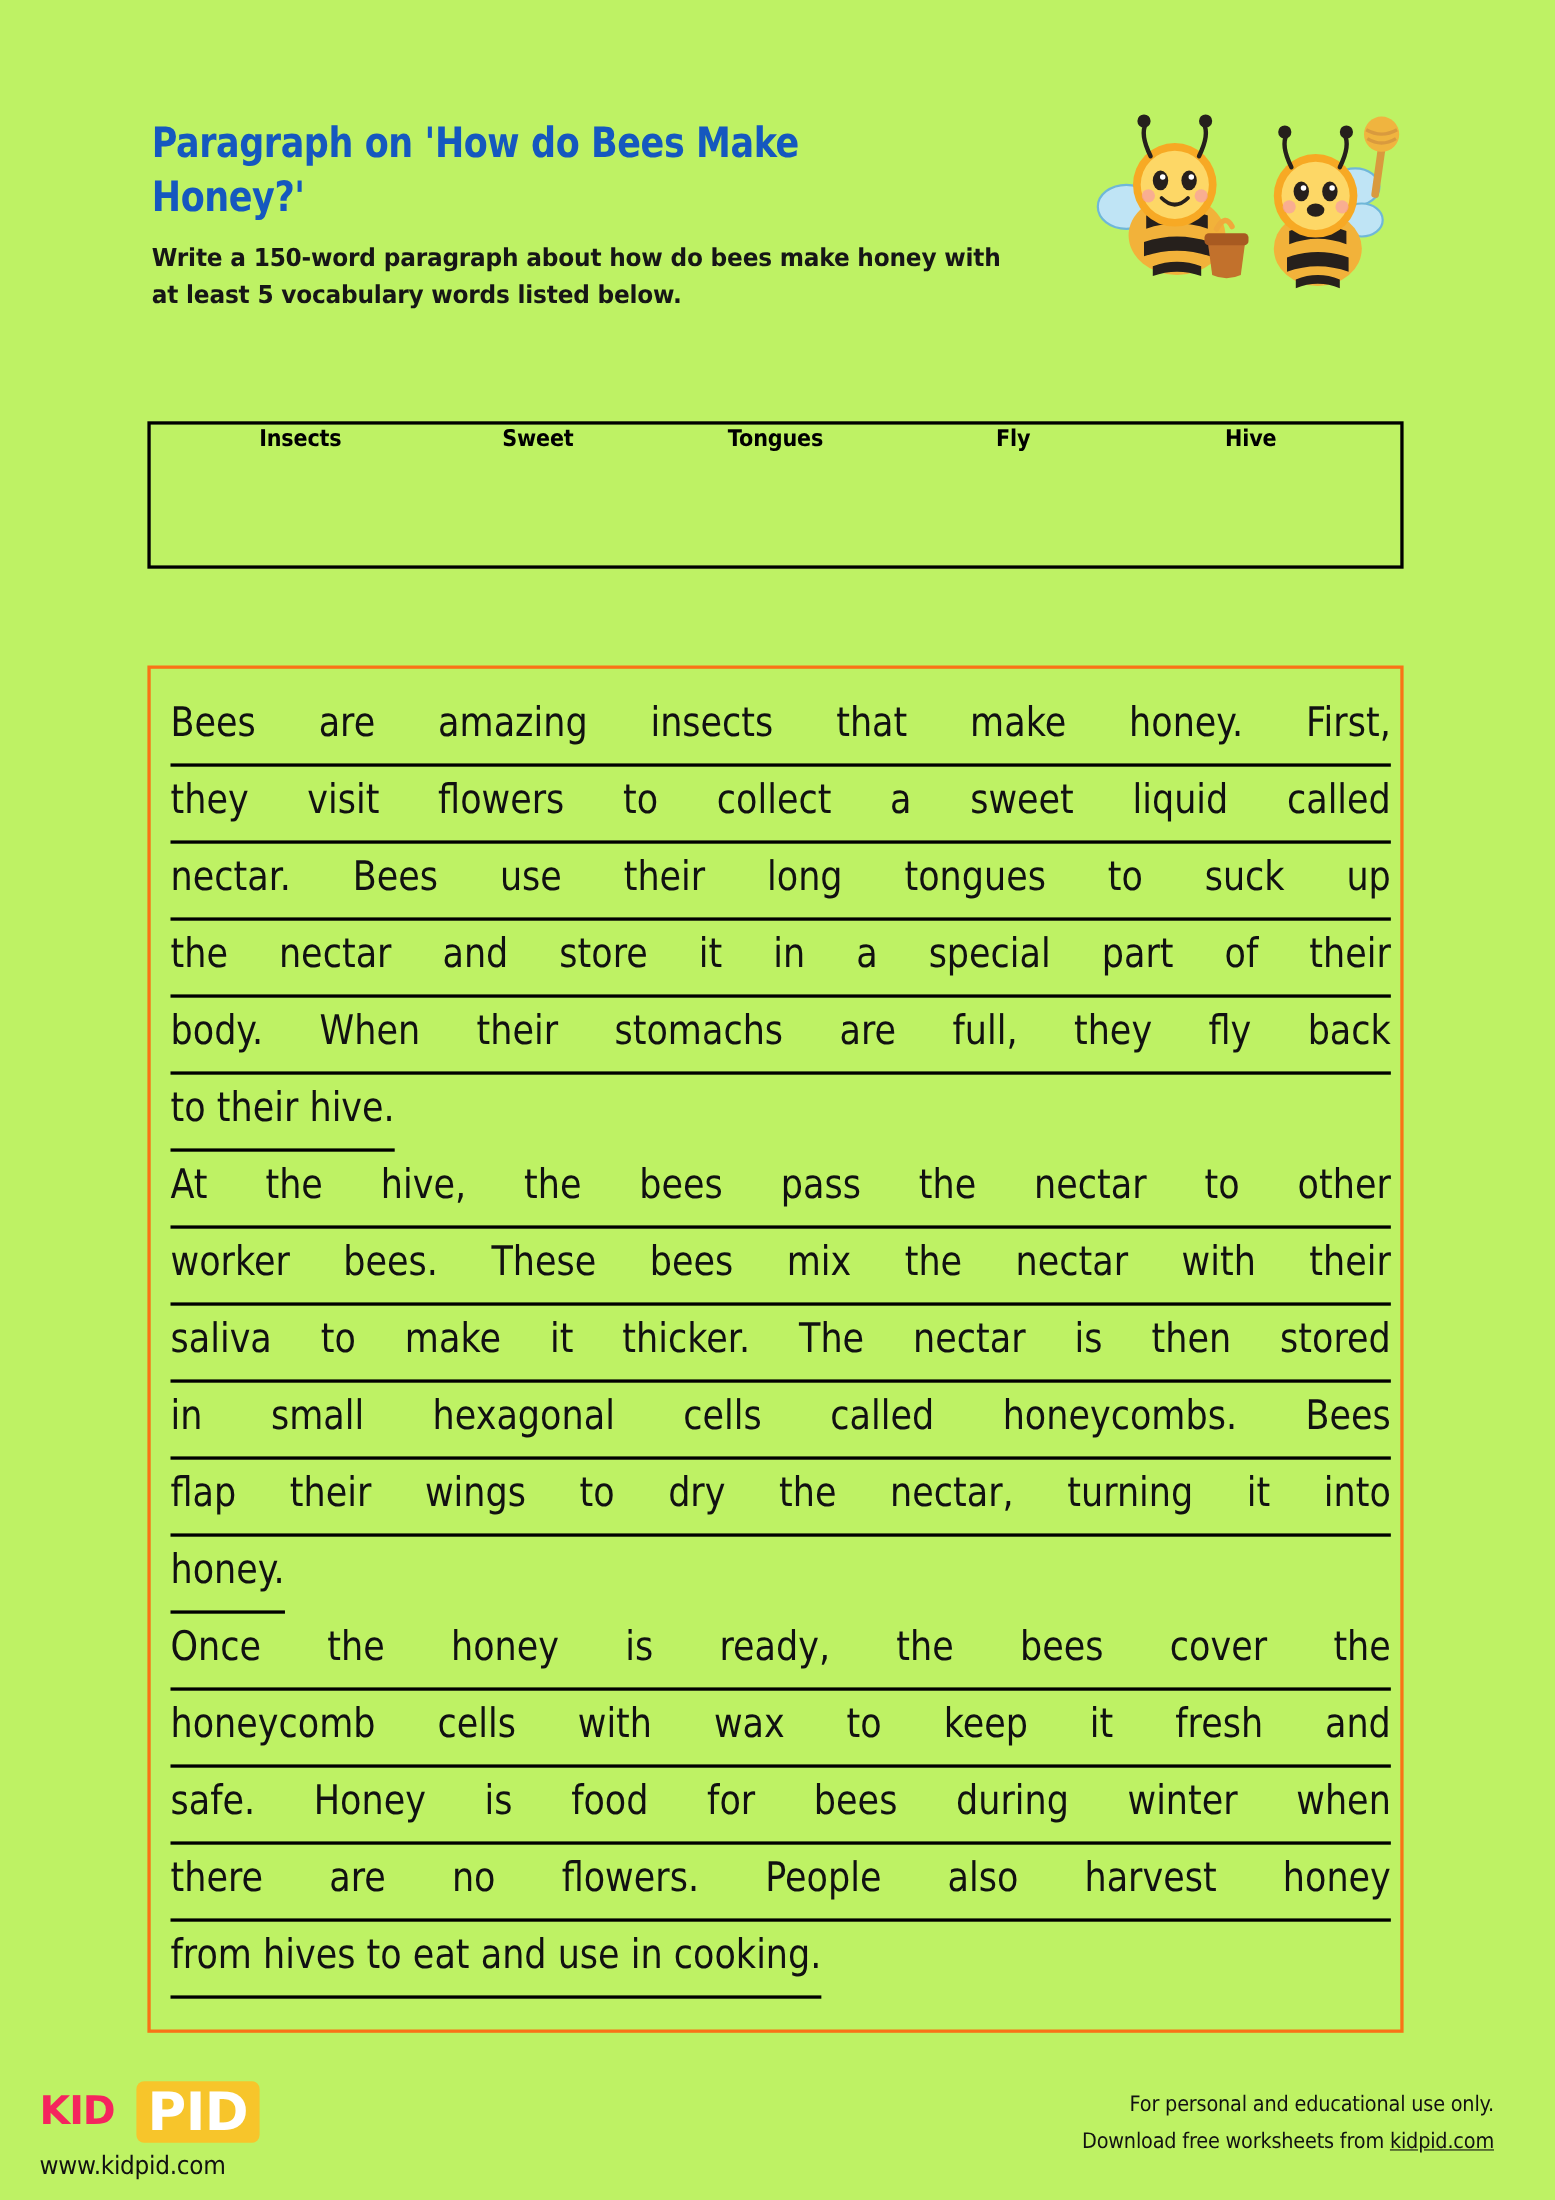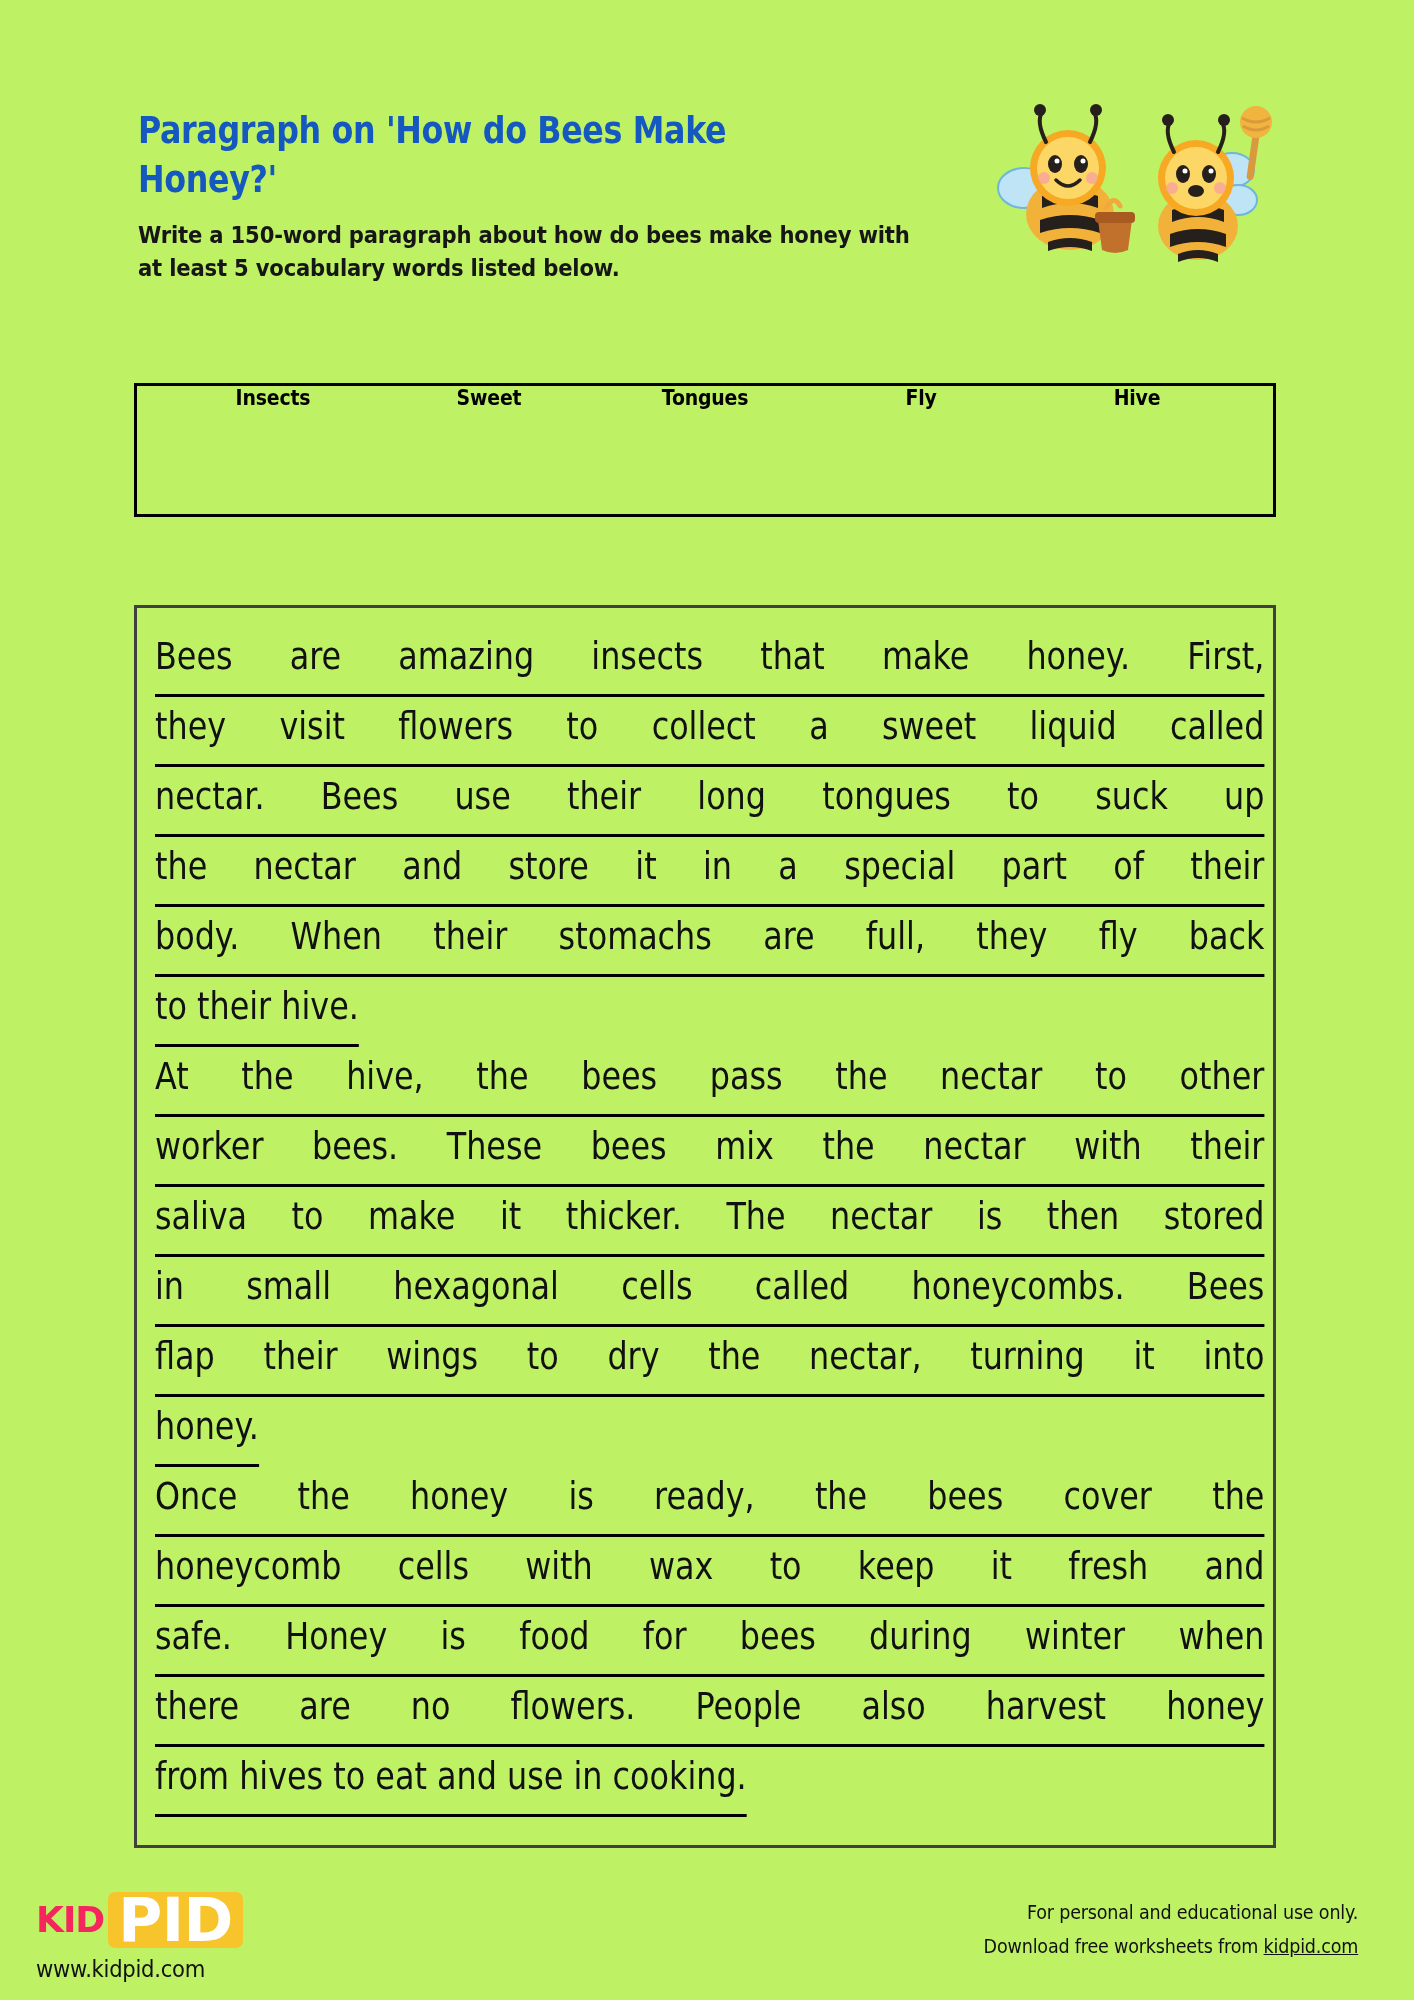--- a/index.html
+++ b/index.html
@@ -94,21 +94,21 @@
     transform: scaleX(0.9);
   }
 
   
   .answer-box {
     position: absolute;
     left: 134px;
     top: 605px;
     width: 1142px;
     height: 1243px;
-    border: 3px solid #404040;
+    border: 3px solid #f97316;
     padding: 14px 18px 0 18px;
   }
 
   .para { margin: 0; }
 
   .line {
     display: block;
     position: relative;
     font-family: "DejaVu Sans", sans-serif;
     font-weight: 400;
@@ -161,24 +161,24 @@
     line-height: 56px;
     color: #f5255e;
     letter-spacing: -1px;
   }
 
   .logo-pid {
     background: #f7c52b;
     color: #ffffff;
     font-family: "DejaVu Sans", sans-serif;
     font-weight: bold;
-    font-size: 60px;
+    font-size: 48px;
     line-height: 56px;
     padding: 0 10px;
-    margin-left: 4px;
+    margin-left: 20px;
     border-radius: 7px;
     letter-spacing: -0.5px;
   }
 
   .logo-url {
     margin-top: 8px;
     font-family: "DejaVu Sans", sans-serif;
     font-size: 23px;
     color: #111111;
     letter-spacing: -0.3px;

